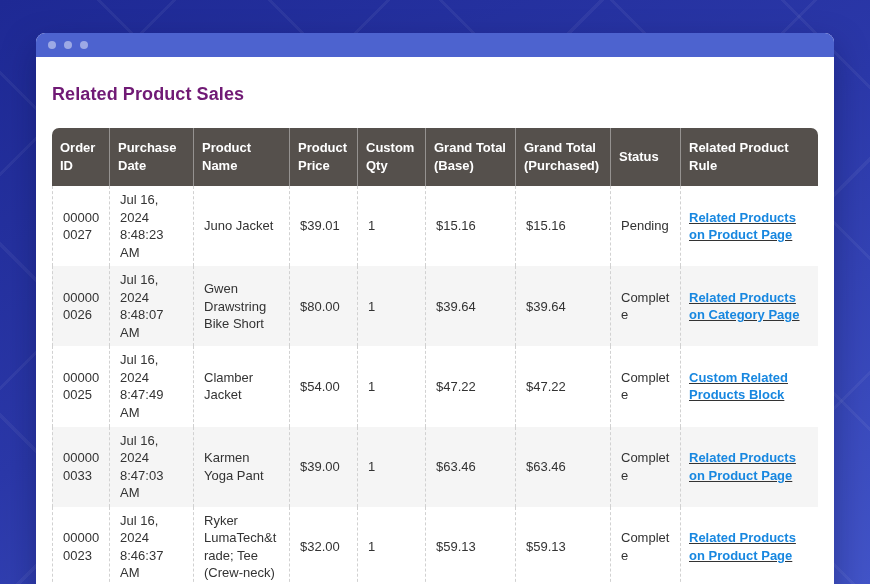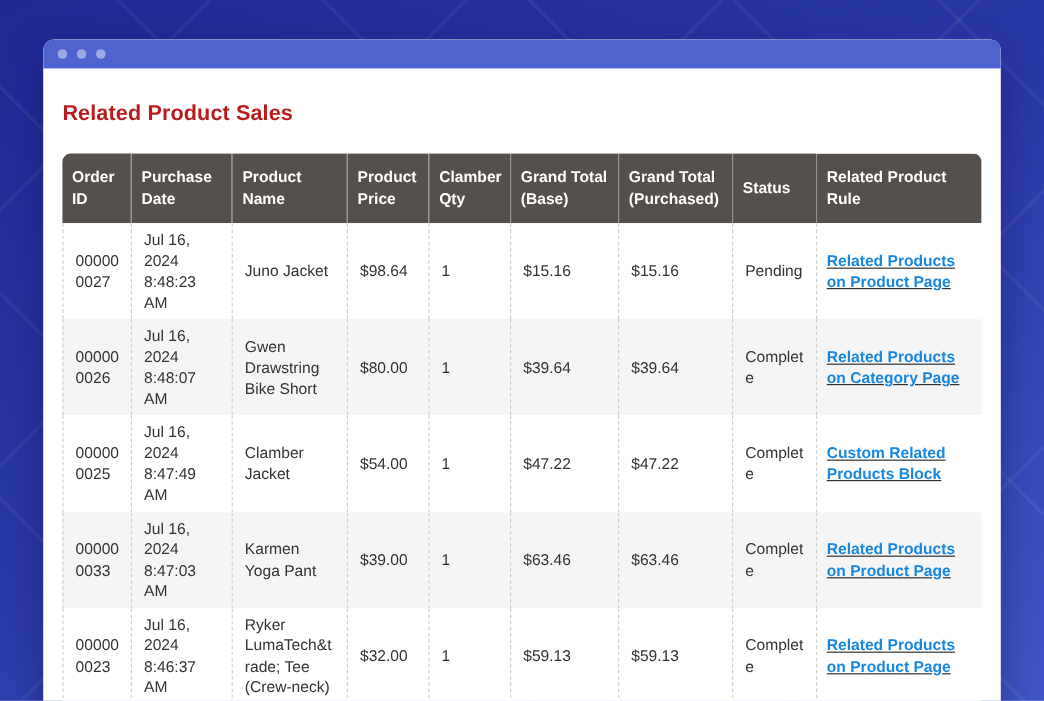--- a/index.html
+++ b/index.html
@@ -31,21 +31,21 @@
   }
   .dot {
     width: 8px; height: 8px;
     border-radius: 50%;
     background: rgba(255,255,255,0.45);
   }
   .content { padding: 0 16px; }
   h1.page-title {
     font-size: 18px;
     font-weight: 700;
-    color: #b91c1c;
+    color: #701a75;
     margin: 27px 0 23px 0;
     letter-spacing: 0.1px;
   }
   table.grid {
     width: 766px;
     border-collapse: separate;
     border-spacing: 0;
     table-layout: fixed;
     font-size: 13px;
     color: #333333;
@@ -106,36 +106,36 @@
         <col style="width:95px">
           <col style="width:70px">
           <col style="width:138px">
       </colgroup>
       <thead>
         <tr>
           <th>Order ID</th>
           <th>Purchase Date</th>
           <th>Product Name</th>
           <th>Product Price</th>
-          <th>Clamber Qty</th>
+          <th>Custom Qty</th>
           <th>Grand Total (Base)</th>
           <th>Grand Total (Purchased)</th>
           <th>Status</th>
           <th>Related Product Rule</th>
         </tr>
       </thead>
       <tbody>
   <tr>
     <td class="cell-order-id">000000027</td>
     <td>
       <span class="date-line">Jul 16, 2024</span>
       <span class="date-line">8:48:23 AM</span>
     </td>
     <td>Juno Jacket</td>
-    <td>$98.64</td>
+    <td>$39.01</td>
     <td>1</td>
     <td>$15.16</td>
     <td>$15.16</td>
     <td>Pending</td>
     <td class="cell-rule">
       <span class="rule-link">Related Products on Product Page</span>
     </td>
   </tr>
 
   <tr>

